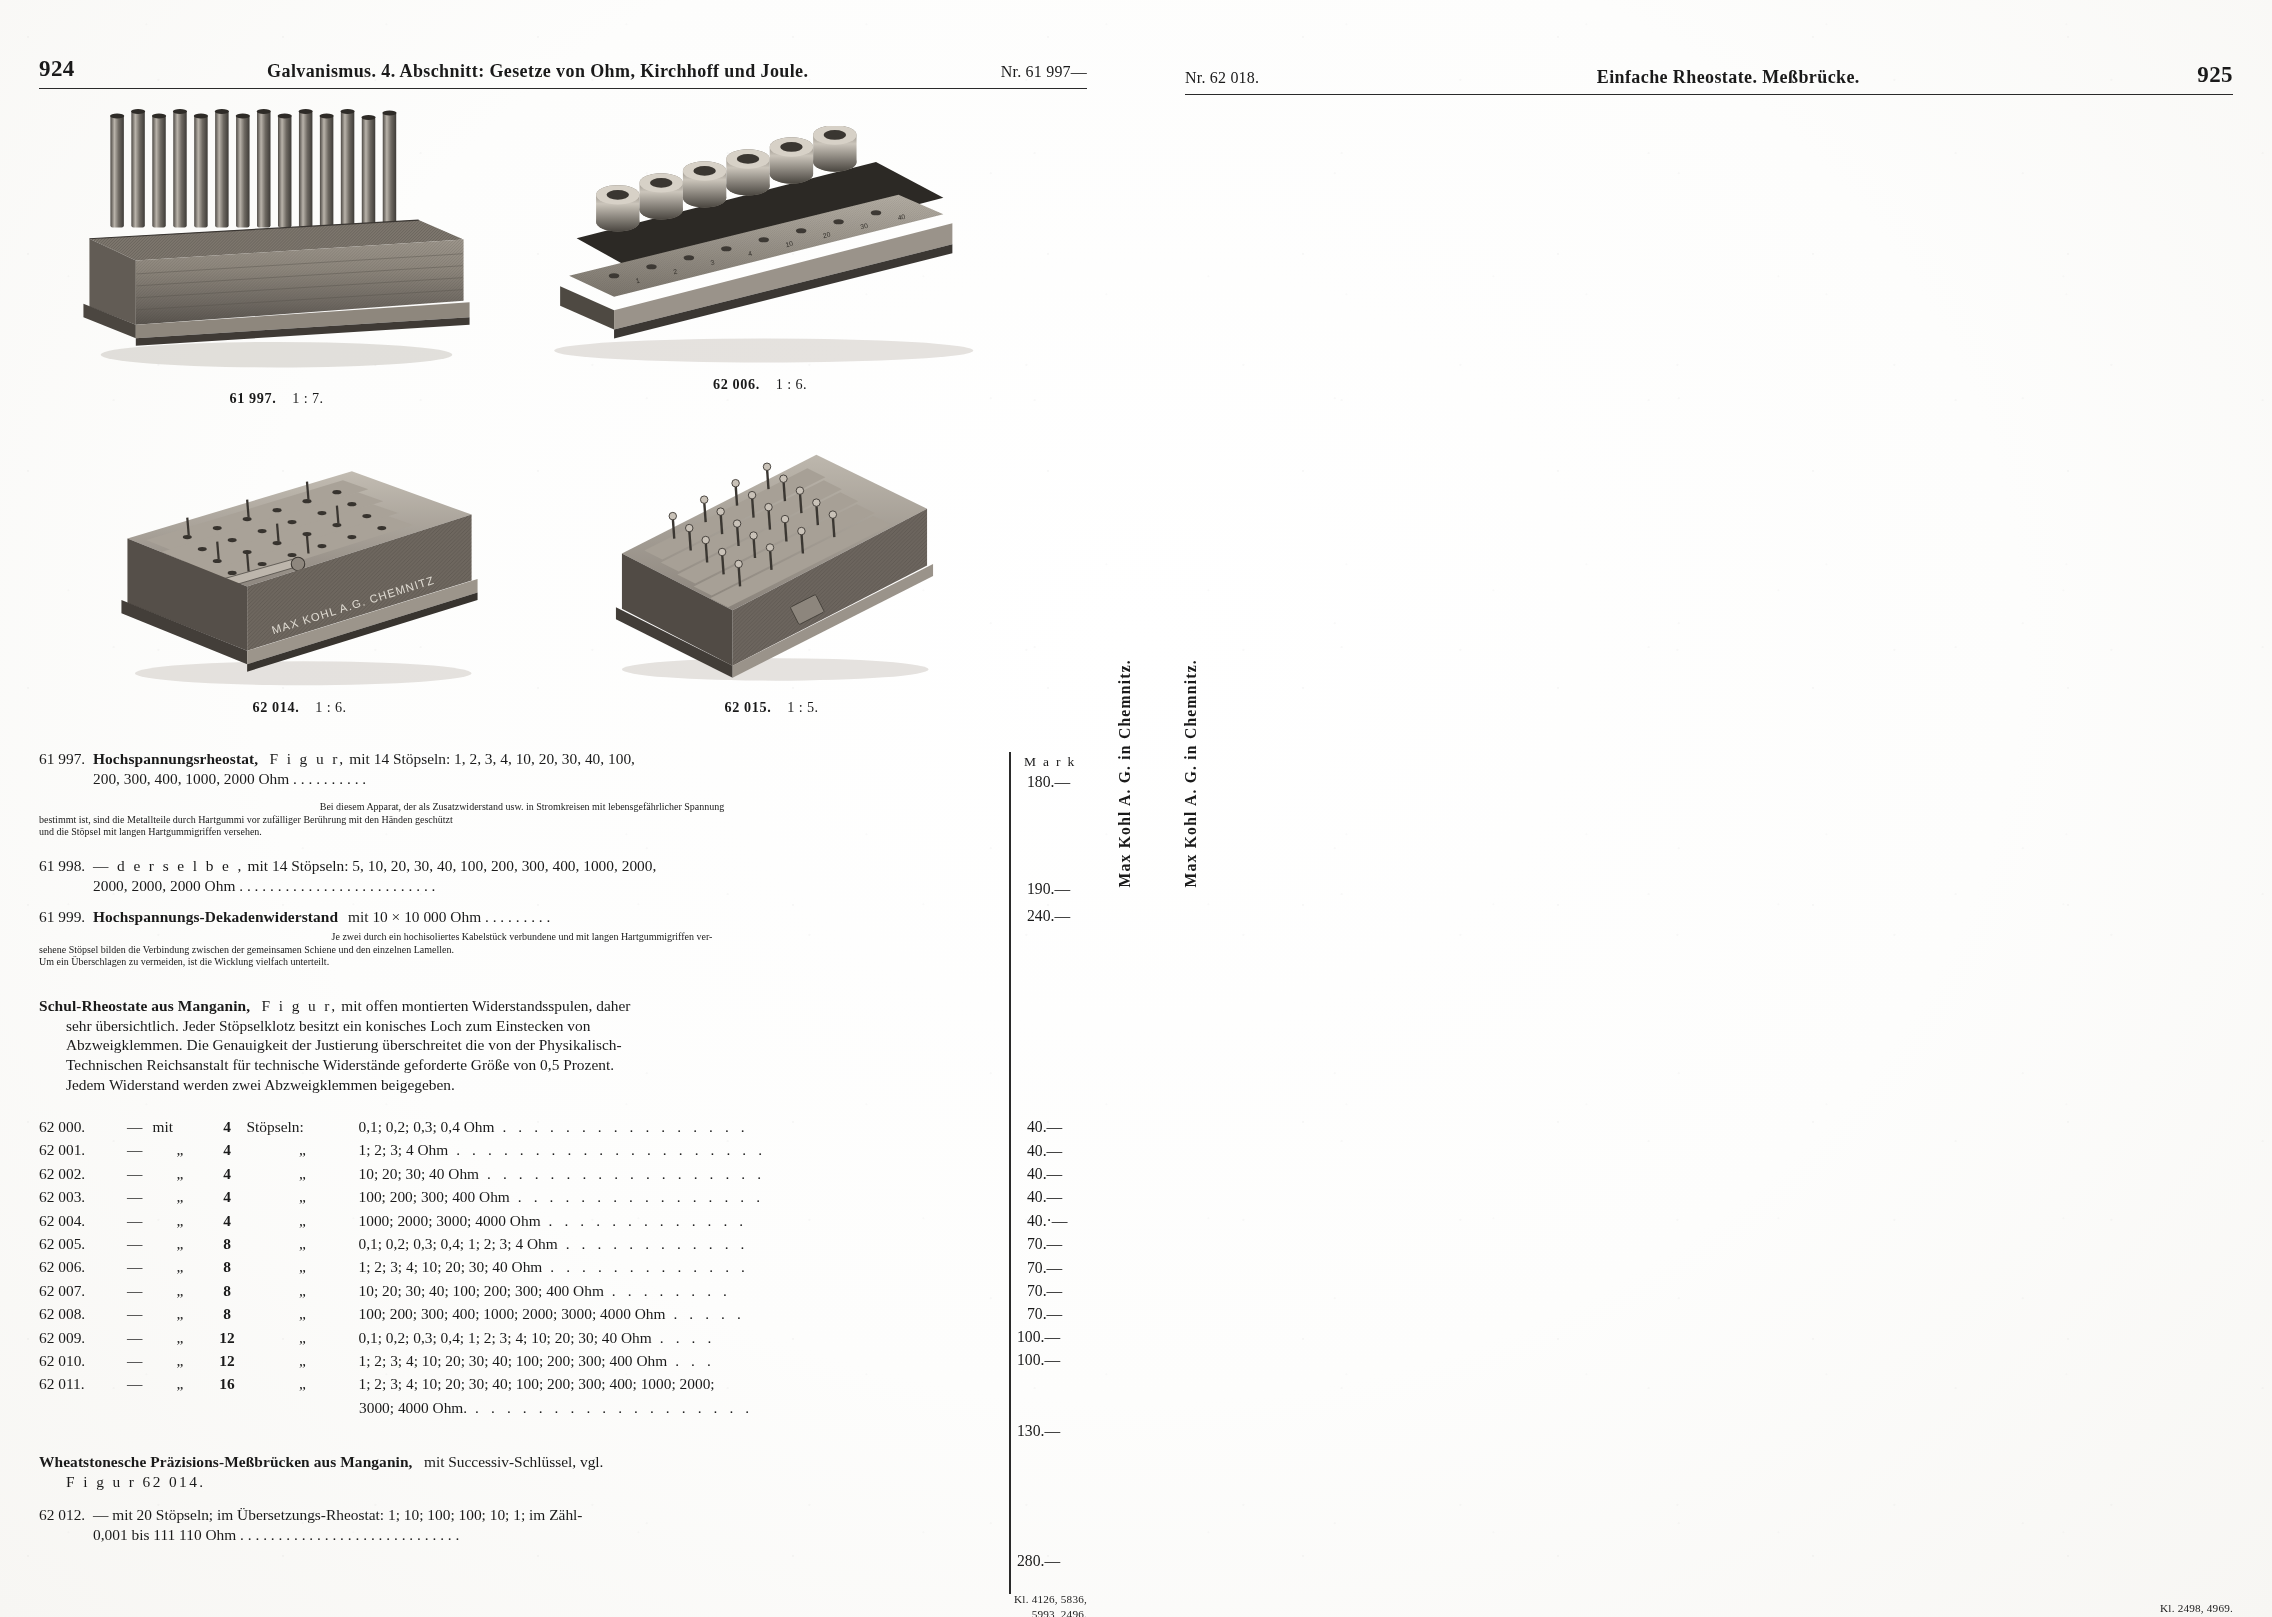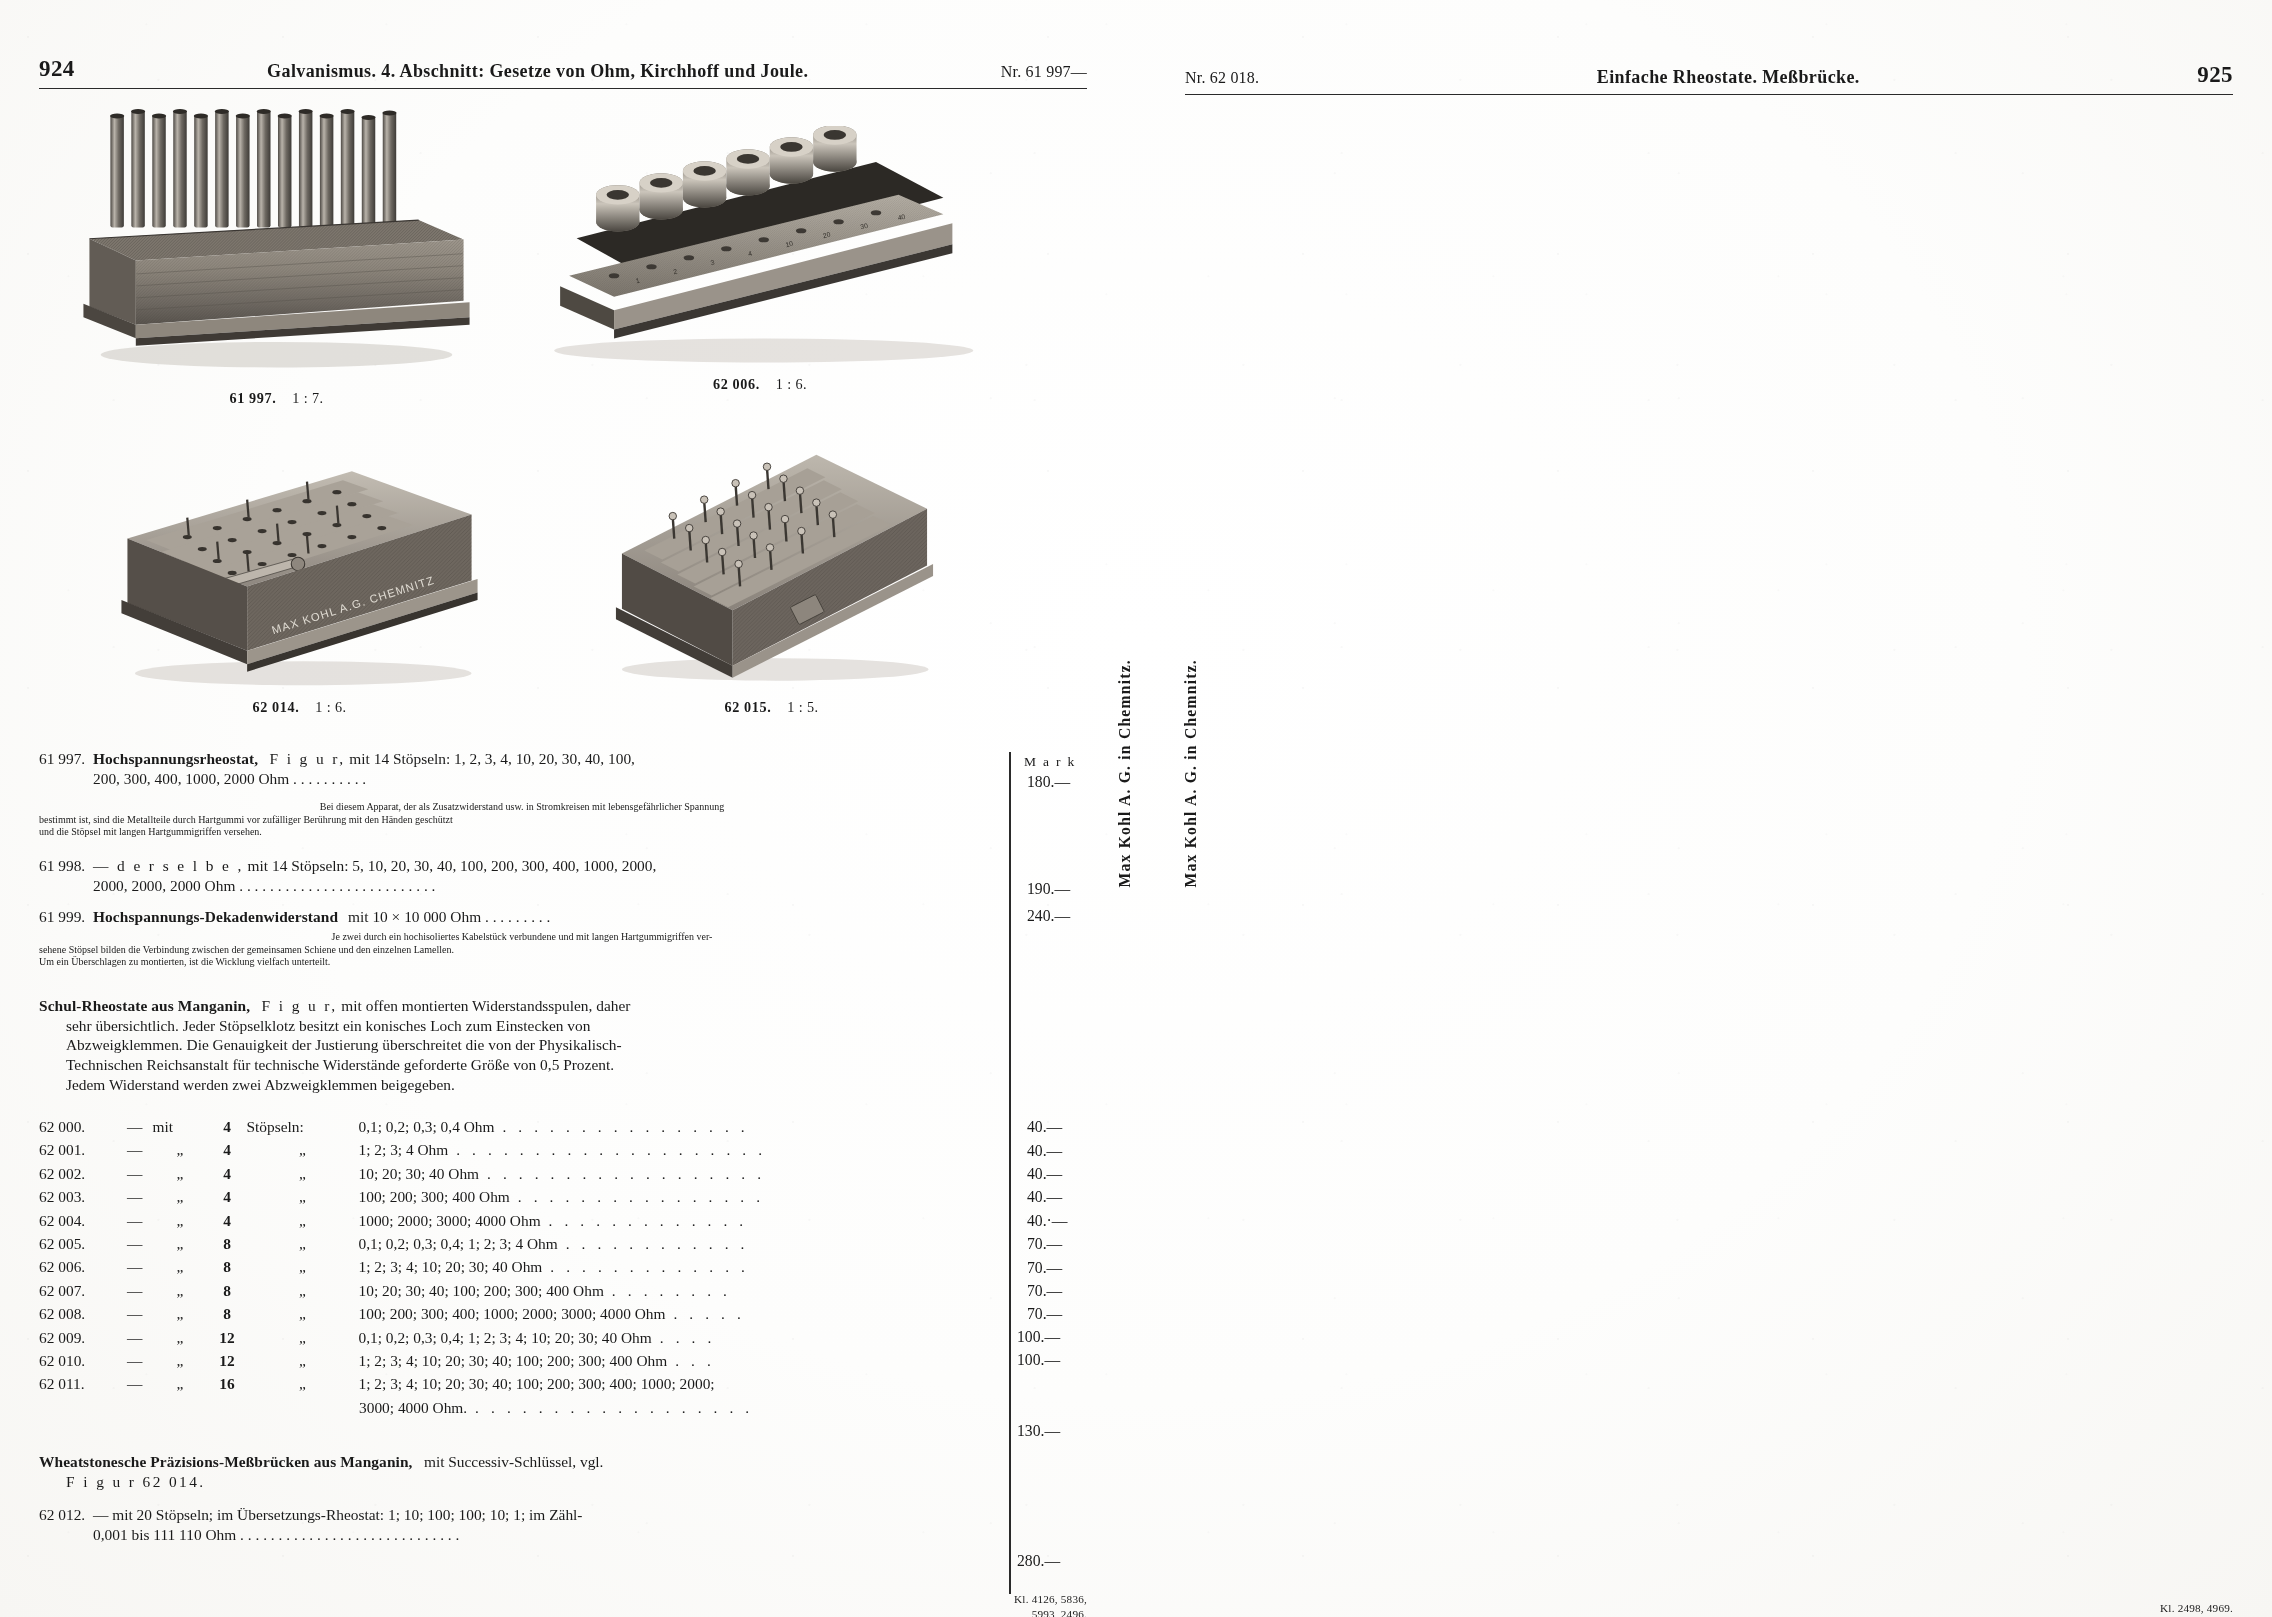--- a/index.html
+++ b/index.html
@@ -526,21 +526,21 @@
       <div class="hang">
         <span class="lead">61 999.</span><b class="nm">Hochspannungs-Dekadenwiderstand</b>
         <span style="margin-left:6px;">mit 10 × 10 000 Ohm . . . . . . . . .</span>
       </div>
     </div>
     <div class="price" style="left:1027px;top:878px;">240.—</div>
 
     <div class="body small" style="top:902px;">
       <div style="text-align:center;">Je zwei durch ein hochisoliertes Kabelstück verbundene und mit langen Hartgummigriffen ver-</div>
       <div>sehene Stöpsel bilden die Verbindung zwischen der gemeinsamen Schiene und den einzelnen Lamellen.</div>
-      <div>Um ein Überschlagen zu montierten, ist die Wicklung vielfach unterteilt.</div>
+      <div>Um ein Überschlagen zu vermeiden, ist die Wicklung vielfach unterteilt.</div>
     </div>
 
     <div class="body" style="top:967px;">
       <div>
         <b class="nm">Schul-Rheostate aus Manganin,</b>
         <span class="sp" style="margin-left:7.5px;">F i g u r,</span>
         <span>mit offen montierten Widerstandsspulen, daher</span>
       </div>
       <div style="padding-left:27px;">sehr übersichtlich.  Jeder Stöpselklotz besitzt ein konisches Loch zum Einstecken von</div>
       <div style="padding-left:27px;">Abzweigklemmen. Die Genauigkeit der Justierung überschreitet die von der Physikalisch-</div>

